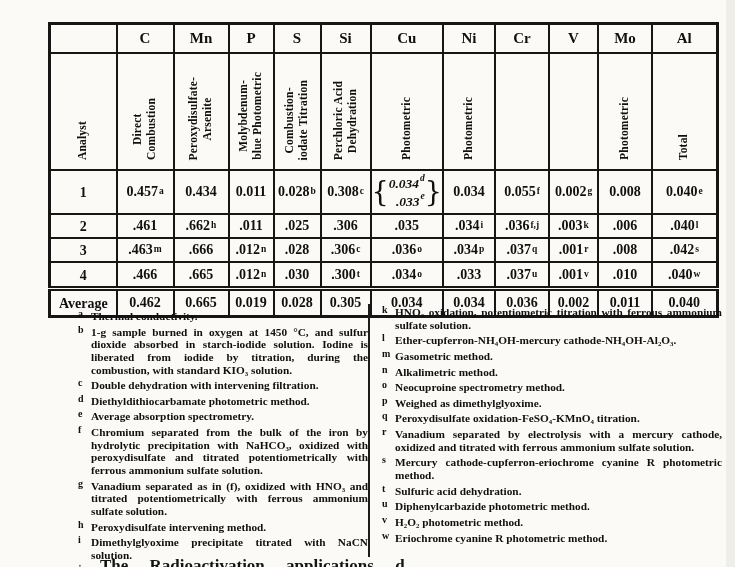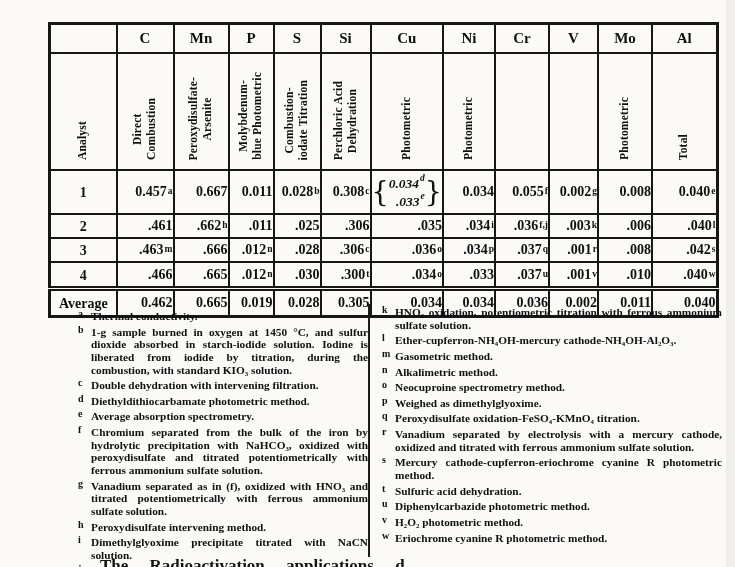--- a/index.html
+++ b/index.html
@@ -18,21 +18,21 @@
   tr.r1 td{height:42px;border-bottom:2px solid #161616;}
   tr.r2 td{height:22px;border-bottom:2px solid #161616;}
   tr.r3 td{height:22px;border-bottom:2px solid #161616;}
   tr.r4 td{height:23px;}
   tr.avg td{border-top:5px double #161616;height:24px;}
   .rot{
     writing-mode:vertical-rl;transform:rotate(180deg);
     white-space:pre-line;display:inline-block;
     font-size:11.5px;font-weight:600;line-height:1.18;letter-spacing:.2px;
   }
-  .cw{display:flex;justify-content:flex-end;align-items:center;gap:0;}
+  .cw{display:flex;justify-content:center;align-items:center;gap:0;}
   .val{font-weight:bold;font-size:14px;}
   .alabel{font-weight:bold;font-size:14px;}
   sup.fnref{font-size:9.5px;font-weight:bold;line-height:0;position:relative;top:-1px;margin-left:1px;}
   .bracecell .stk{display:inline-block;font-style:italic;}
   .bracecell .ln{display:block;text-align:right;line-height:1.08;}
   .bracecell .ln .val{font-size:13.5px;}
   .br{font-size:27px;font-weight:400;line-height:.95;font-family:"DejaVu Serif",serif;}
   
   .fncol{position:absolute;font-size:11.3px;font-weight:600;line-height:1.12;text-align:justify;}
   #fn-left{left:78px;top:310px;width:290px;}
@@ -105,21 +105,21 @@
         <tr class="r1">
           <td><span class="alabel">1</span></td>
           <td>
             <div class="cw">
               <span class="val">0.457</span>
               <sup class="fnref">a</sup>
             </div>
           </td>
           <td>
             <div class="cw">
-              <span class="val">0.667</span>
+              <span class="val">0.434</span>
             </div>
           </td>
           <td>
             <div class="cw">
               <span class="val">0.011</span>
             </div>
           </td>
           <td>
             <div class="cw">
               <span class="val">0.028</span>

